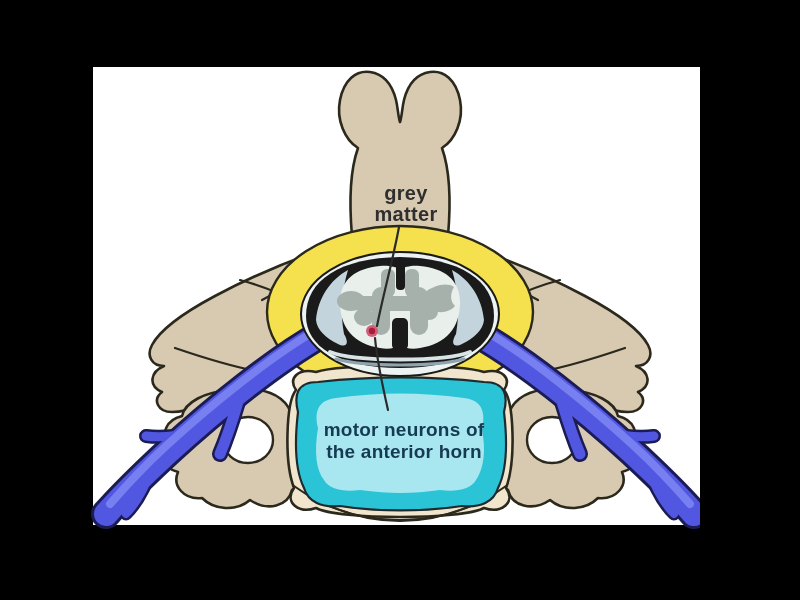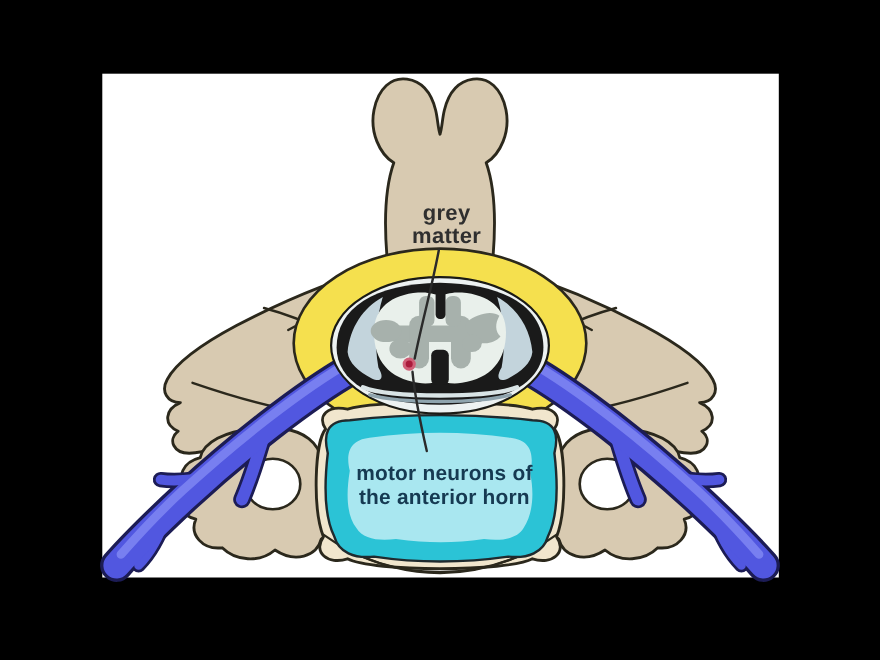--- a/index.html
+++ b/index.html
@@ -1,16 +1,16 @@
 <!DOCTYPE html>
 <html style="--bone: #d8cab1; --bone-outline: #2b281c; --ligament-yellow: #f5e04e; --nerve-blue: #5157e0; --nerve-highlight: #7f86f2; --nerve-outline: #1c1c55; --canal-black: #1a1a1a; --dura-white: #edf2f2; --csf-light-blue: #c3d4dc; --cord-white: #e9f0eb; --grey-matter-fill: #a7b1ac; --motor-neuron-dot: #aa1b3c; --motor-neuron-dot-halo: #d06078; --body-ring-cream: #f1e6cd; --body-teal: #2bc3d6; --body-light-cyan: #a9e7f0; --foramen-white: #ffffff; --grey-matter-text: #2f2f2f; --motor-neurons-text: #163a52;"><head>
 <meta charset="utf-8">
 <style>
   html,body{margin:0;padding:0;background:#000;}
-  .stage{width:800px;height:600px;position:relative;overflow:hidden;}
+  .stage{width:700px;height:600px;position:relative;overflow:hidden;}
   svg{display:block;}
   .bone      { fill: var(--bone); stroke: var(--bone-outline); stroke-width:2.6; stroke-linejoin:round; }
   .bone-line { fill:none; stroke: var(--bone-outline); stroke-width:2.2; stroke-linecap:round; }
   .hole      { fill: var(--foramen-white); stroke: var(--bone-outline); stroke-width:2.4; }
   .yellow    { fill: var(--ligament-yellow); stroke: var(--bone-outline); stroke-width:2.4; }
   .cream     { fill: var(--body-ring-cream); stroke: var(--bone-outline); stroke-width:2.6; stroke-linejoin:round; }
   .cream-line{ fill:none; stroke: var(--bone-outline); stroke-width:2; stroke-linecap:round; }
   .teal      { fill: var(--body-teal); stroke:#1f2a2e; stroke-width:2.2; }
   .cyan      { fill: var(--body-light-cyan); }
   .nerve-out { stroke: var(--nerve-outline); fill:none; stroke-linecap:round; }

